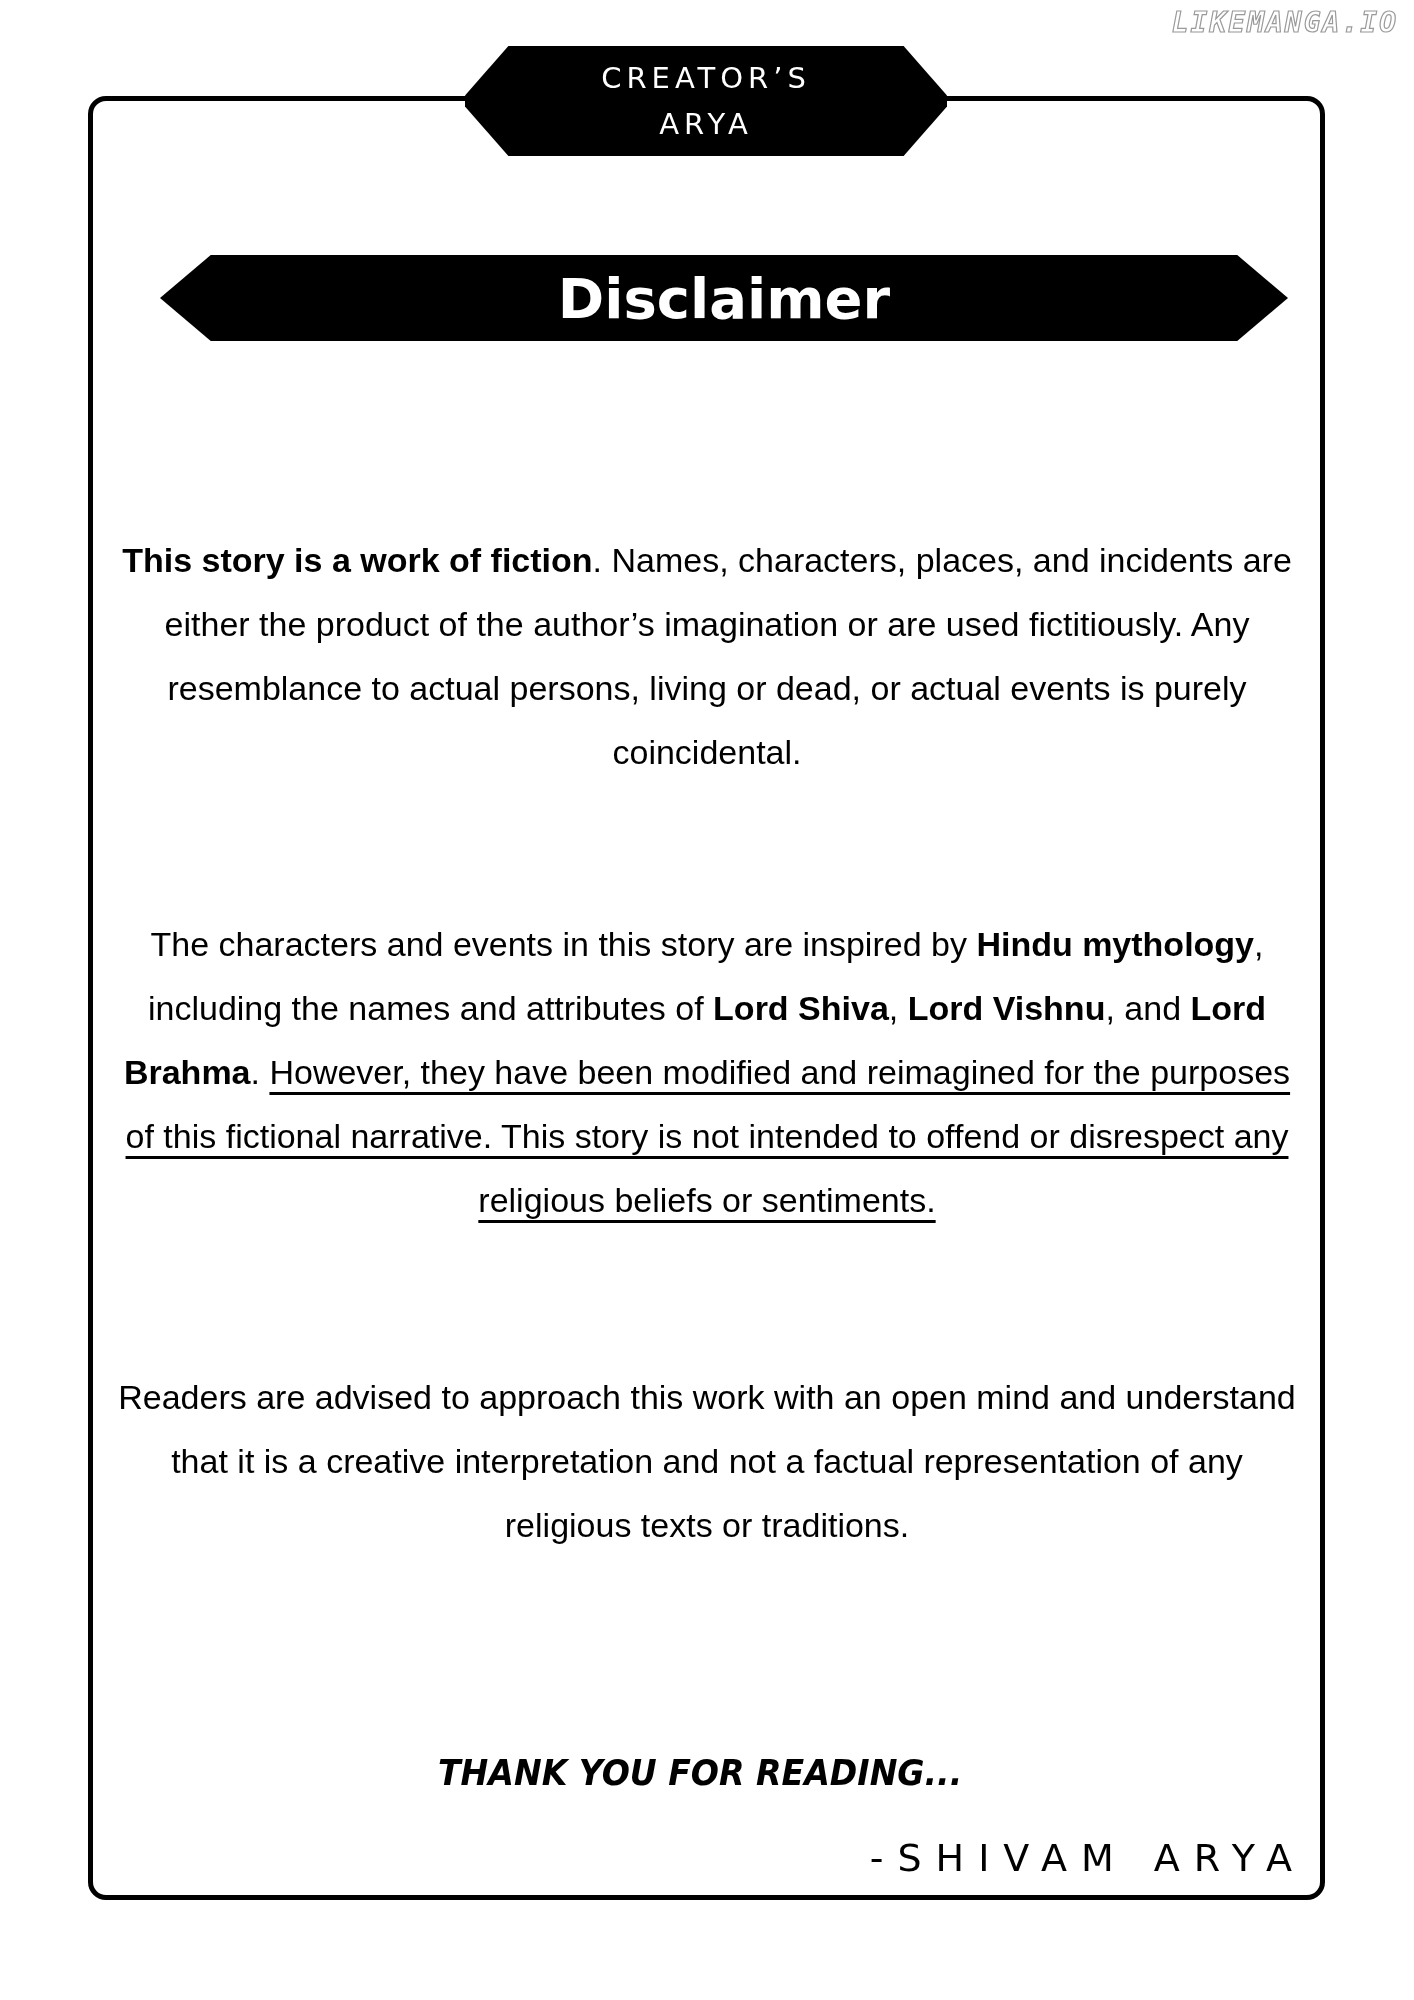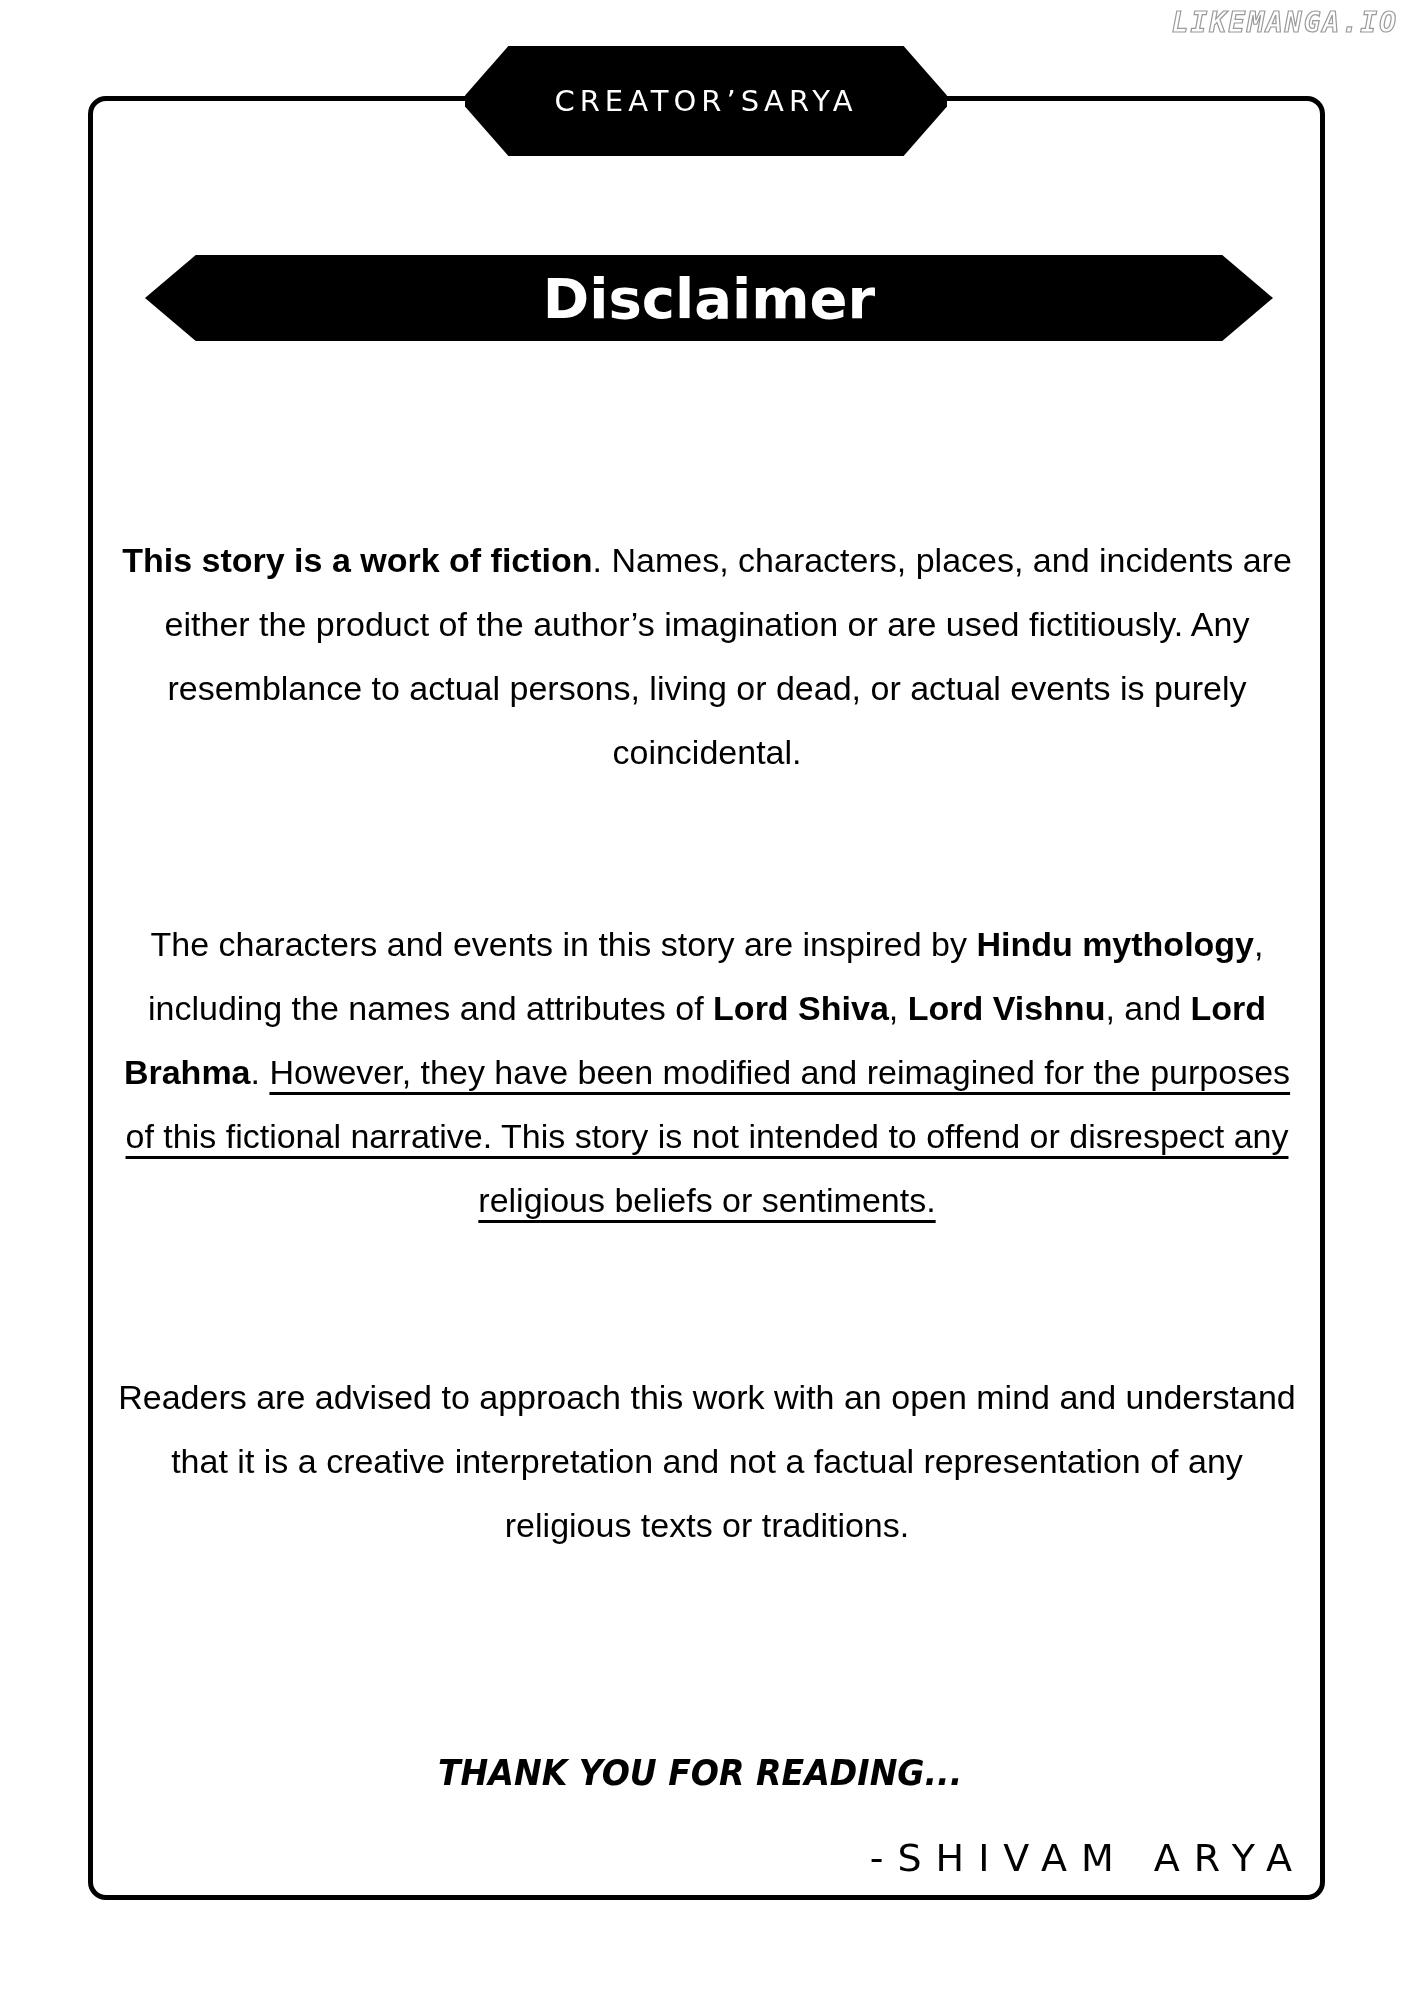--- a/index.html
+++ b/index.html
@@ -39,34 +39,34 @@
     }
     .badge {
       position: absolute;
       left: 465px;
       top: 46px;
       width: 482px;
       height: 110px;
       background: #000;
       clip-path: polygon(9% 0, 91% 0, 100% 45%, 100% 55%, 91% 100%, 9% 100%, 0 55%, 0 45%);
       display: flex;
-      flex-direction: row;
+      flex-direction: column;
       align-items: center;
       justify-content: center;
       color: #fff;
     }
     .badge span {
       font-family: "DejaVu Sans", sans-serif;
       font-size: 29px;
       letter-spacing: 5px;
       line-height: 46px;
     }
     .banner {
       position: absolute;
-      left: 145px;
+      left: 160px;
       top: 255px;
       width: 1128px;
       height: 86px;
       background: #000;
       clip-path: polygon(4.5% 0, 95.5% 0, 100% 50%, 95.5% 100%, 4.5% 100%, 0 50%);
       display: flex;
       align-items: center;
       justify-content: center;
     }
     .banner-title {

